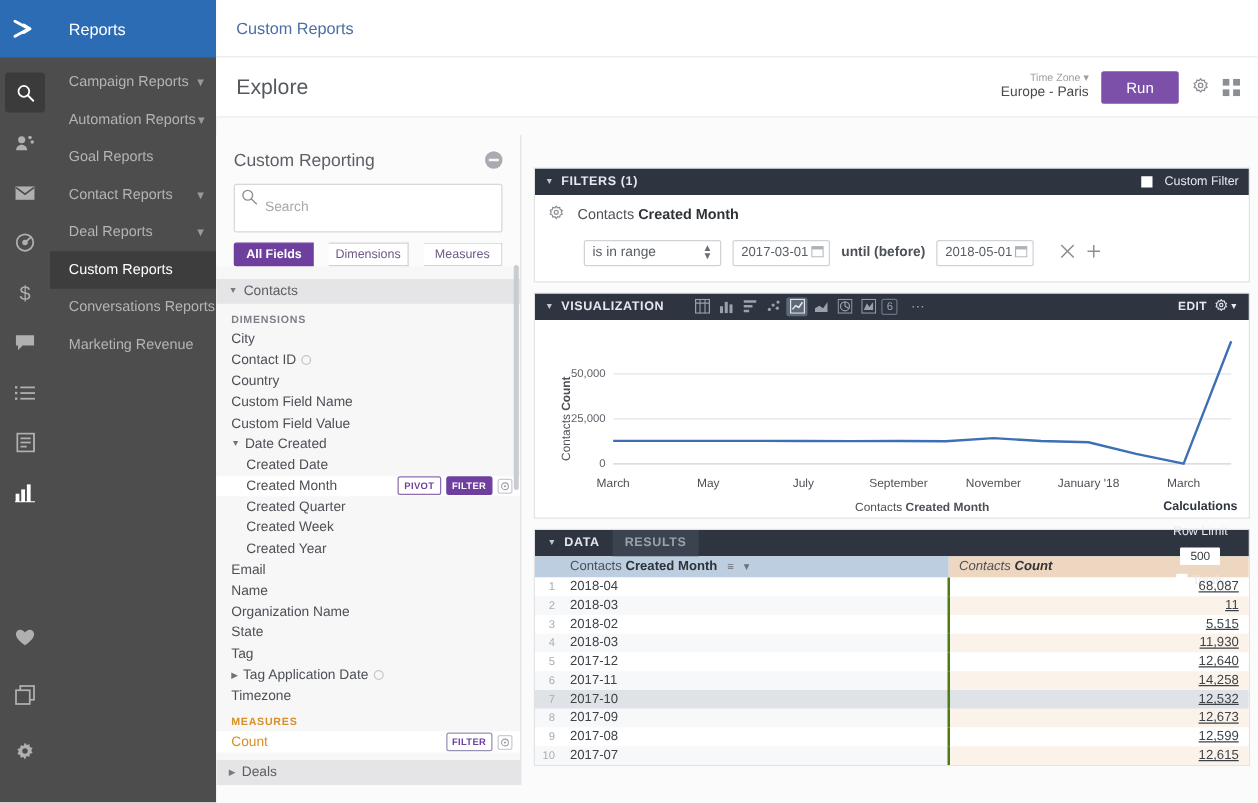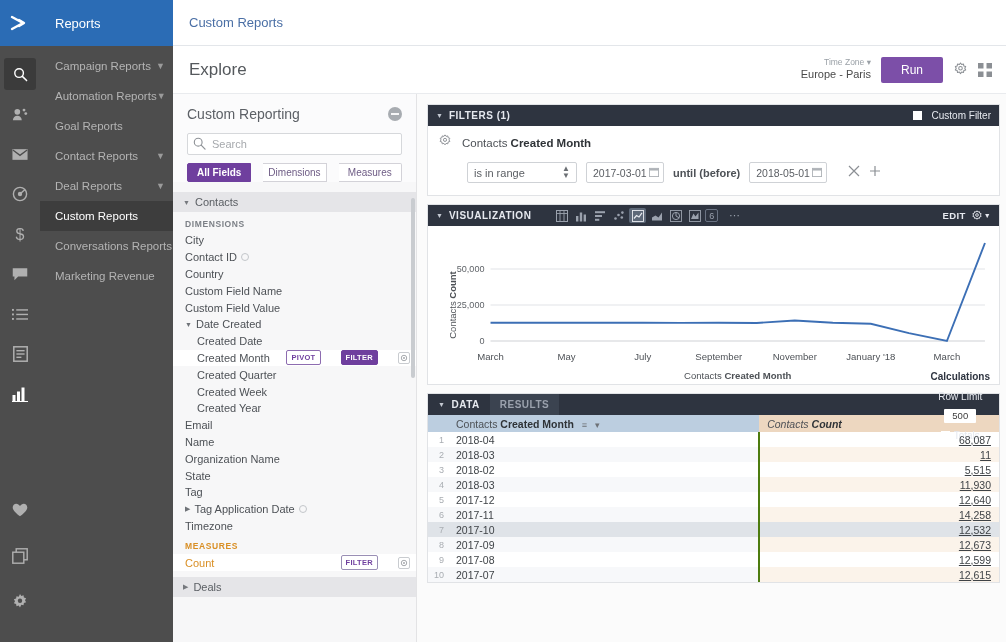--- a/index.html
+++ b/index.html
@@ -69,39 +69,39 @@
   .explore-right { margin-left: auto; display: flex; align-items: center; gap: 10px; }
   .tz { text-align: right; line-height: 1.15; }
   .tz-lbl { font-size: 8.5px; color: #9aa0a6; }
   .tz-val { font-size: 11px; color: #4a4a4a; }
   .run-btn {
     background: #7c4fa8; color: #fff; font-size: 12px;
     padding: 6px 20px; border-radius: 2px; border: none;
   }
   .ic-btn { color: #8b8f94; display: flex; align-items: center; }
 
-  .body-row { flex: 1; display: flex; min-height: 0; }
+  .body-row { flex: 1; display: flex; min-height: 0; align-items: center; }
 
   
   .fieldpanel {
     width: 244px; flex: 0 0 244px; background: #f7f7f8;
     border-right: 1px solid #e3e3e5; position: relative;
     display: flex; flex-direction: column; min-height: 0;
   }
   .fp-head { padding: 12px 14px 0 14px; background:#fbfbfc; }
   .fp-title-row { display: flex; align-items: center; justify-content: space-between; }
   .fp-title { font-size: 14px; color: #5c6066; }
   .collapse-dot {
     width: 14px; height: 14px; border-radius: 50%; background: #a8acb1;
     display: flex; align-items: center; justify-content: center;
   }
   .collapse-dot i { display: block; width: 8px; height: 2px; background: #f7f7f8; }
   .search-wrap { margin-top: 11px; position: relative; }
   .search-inp {
-    width: 100%; height: 22px; border: 1px solid #d6d8db; background: #fff;
+    width: 100%; height: 39px; border: 1px solid #d6d8db; background: #fff;
     border-radius: 2px; padding: 0 6px 0 24px; font-size: 11px;
     color: #3c3c3c; font-family: "Liberation Sans", sans-serif;
   }
   .search-inp::placeholder { color: #a6a9ad; }
   .search-ic { position: absolute; left: 6px; top: 4px; color: #8d9196; }
   .seg { display: flex; margin-top: 8px; height: 19px; gap: 12px; }
   .seg div {
     flex: 1; border: 1px solid #d3d2d8; font-size: 10px; color: #6e5c85;
     display: flex; align-items: center; justify-content: center; background: #fff;
     border-left: none;
@@ -122,21 +122,21 @@
     font-size: 11px; color: #4d5156; position: relative;
   }
   .fld.ind { padding-left: 24px; }
   .fld.sel { background: #fff; }
   .fld.orange { color: #d98f25; }
   .fld .tri { font-size: 7px; margin-right: 4px; margin-left: -7px; color: #6f7378; }
   .fld .info {
     width: 8px; height: 8px; border-radius: 50%; border: 1px solid #c3c6ca;
     margin-left: 4px; display: inline-block;
   }
-  .fld-tags { margin-left: auto; display: flex; align-items: center; gap: 20px; padding-right: 6px; }
+  .fld-tags { margin-left: auto; display: flex; align-items: center; gap: 4px; padding-right: 6px; }
   .tag {
     font-size: 7.5px; font-weight: bold; letter-spacing: .3px; padding: 2px 4px;
     border-radius: 2px; border: 1px solid #8d6cb0; color: #6f3f9e; background: #fff;
   }
   .tag.filled { background: #6f3f9e; color: #fff; border-color: #6f3f9e; }
   .tag.or { border-color: #9a8fb5; color: #6f3f9e; }
   .gearsq {
     width: 12px; height: 12px; border: 1px solid #c9ccd0; border-radius: 2px;
     display: flex; align-items: center; justify-content: center; color: #9b9ea3; background: #fff;
   }

